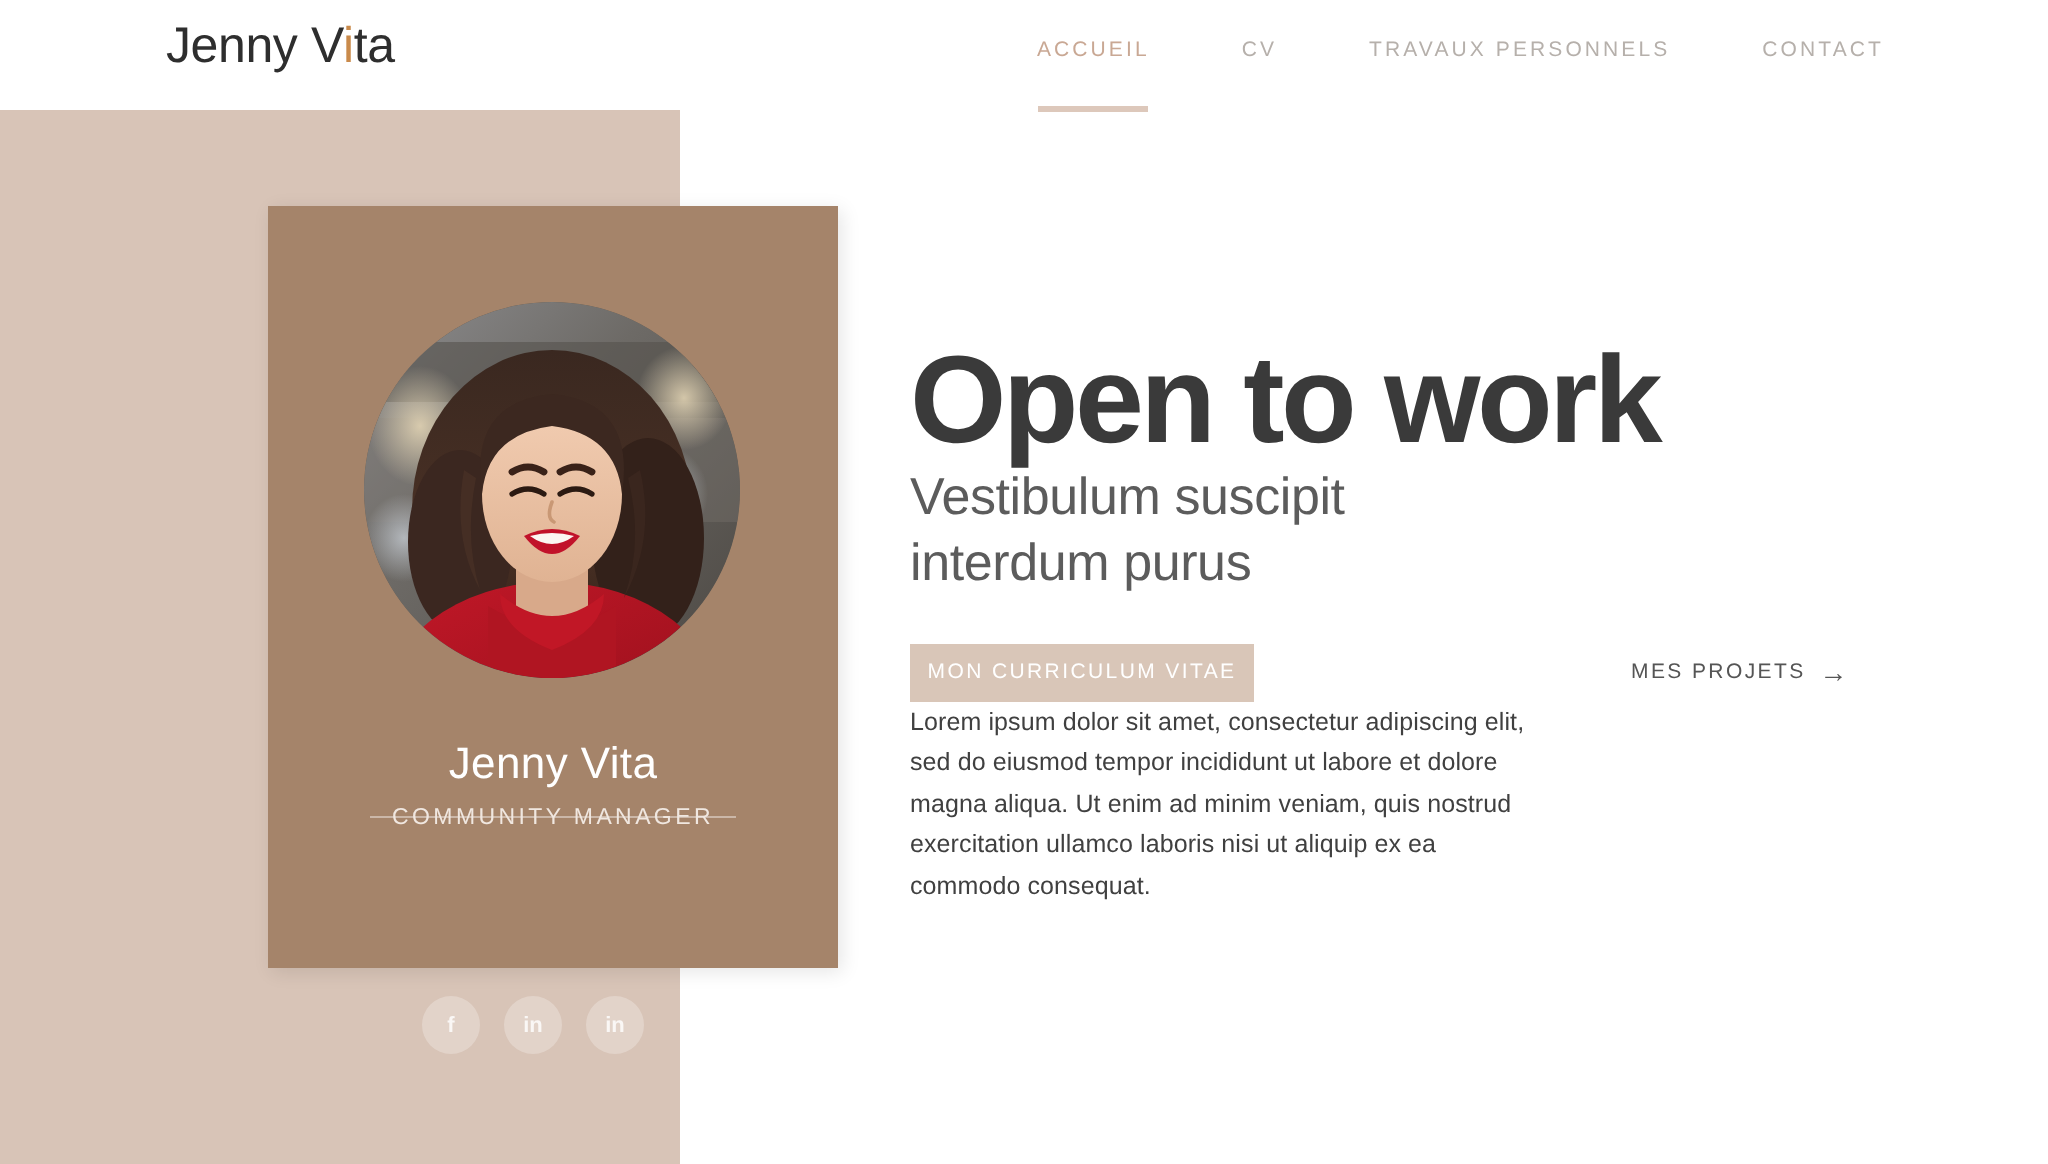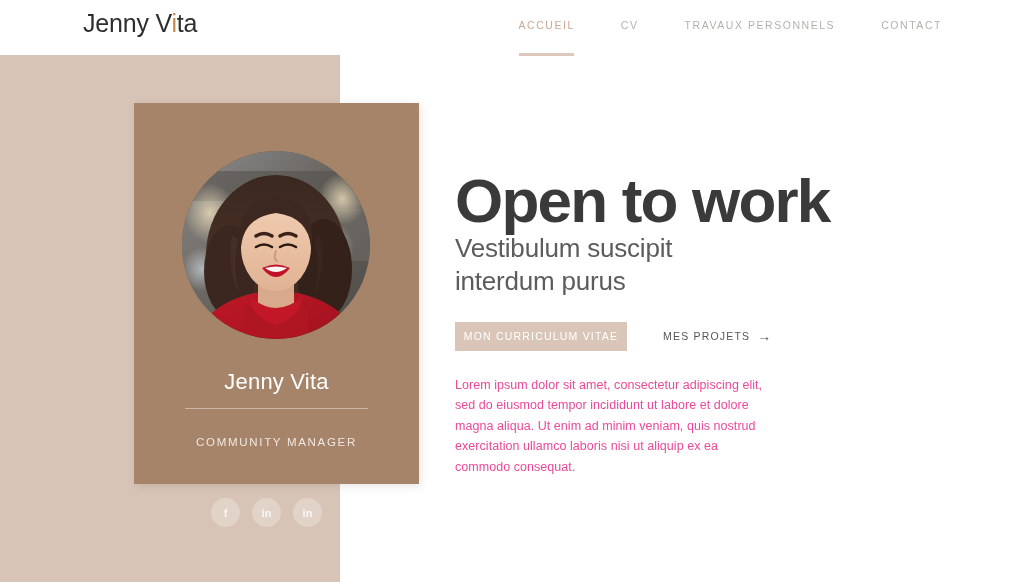--- a/index.html
+++ b/index.html
@@ -128,21 +128,21 @@
     left: 51px;
     top: 305px;
     width: 183px;
     height: 1px;
     background: rgba(255,255,255,0.42);
   }
 
   .card-role {
     position: absolute;
     left: 0;
-    top: 333px;
+    top: 300px;
     width: 285px;
     text-align: center;
     font-size: 11.5px;
     letter-spacing: 1.7px;
     color: #f0e7e0;
   }
 
   
   .social {
     position: absolute;
@@ -191,20 +191,21 @@
     font-weight: 400;
     color: #5c5c5c;
     letter-spacing: -0.2px;
     max-width: 250px;
   }
 
   .actions {
     margin-top: 24px;
     display: flex;
     align-items: center;
+    justify-content: space-between;
   }
 
   .btn-primary {
     display: inline-flex;
     align-items: center;
     justify-content: center;
     width: 172px;
     height: 29px;
     background: #d9c6b8;
     border: none;
@@ -223,25 +224,24 @@
     color: #555555;
     font-size: 10.5px;
     letter-spacing: 1.2px;
     text-decoration: none;
     white-space: nowrap;
     font-family: "Liberation Sans", sans-serif;
   }
   .btn-link .arrow { font-size: 14px; line-height: 1; }
 
   .body-text {
-    margin-top: 24px;
     width: 318px;
     font-size: 12.5px;
     line-height: 1.65;
-    color: #ec4899;
+    color: #404040;
     letter-spacing: 0.05px;
   }
 </style>
 </head>
 <body>
 
 <div class="page">
 
   <div class="header">
     <div class="logo">Jenny V<span class="dot">i</span>ta</div>

